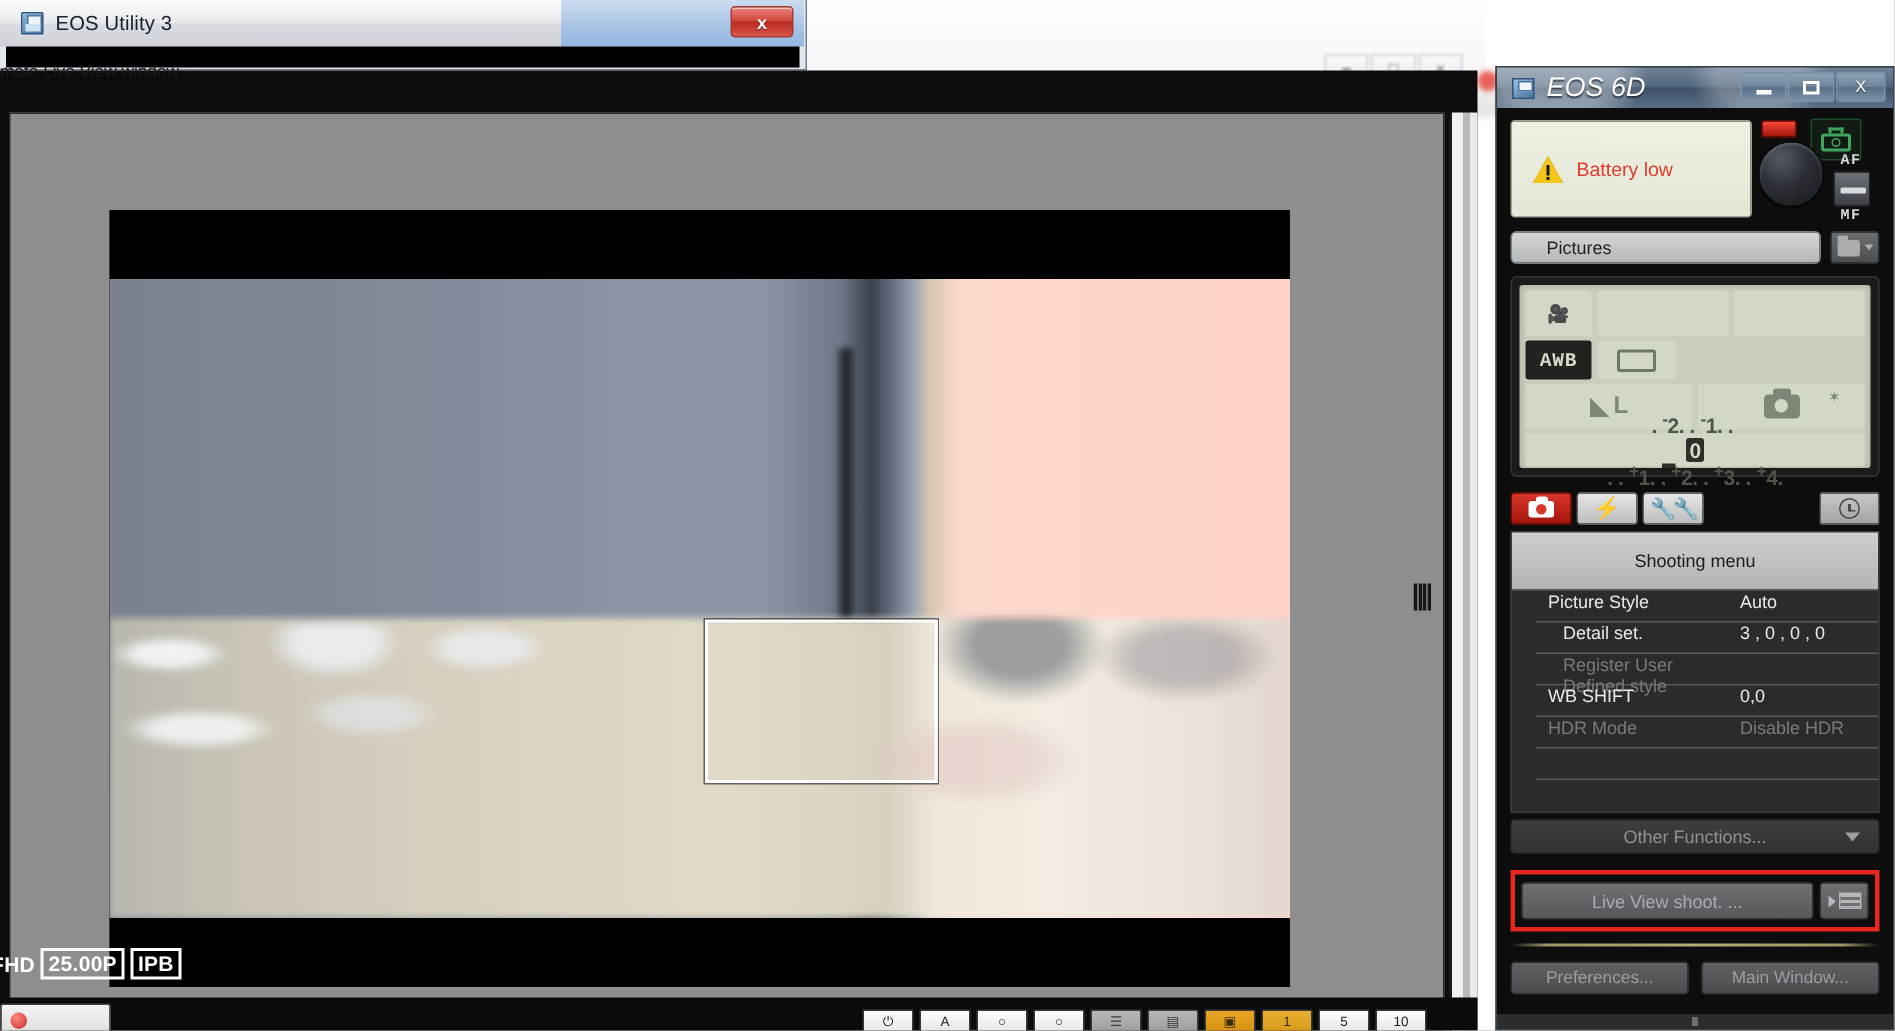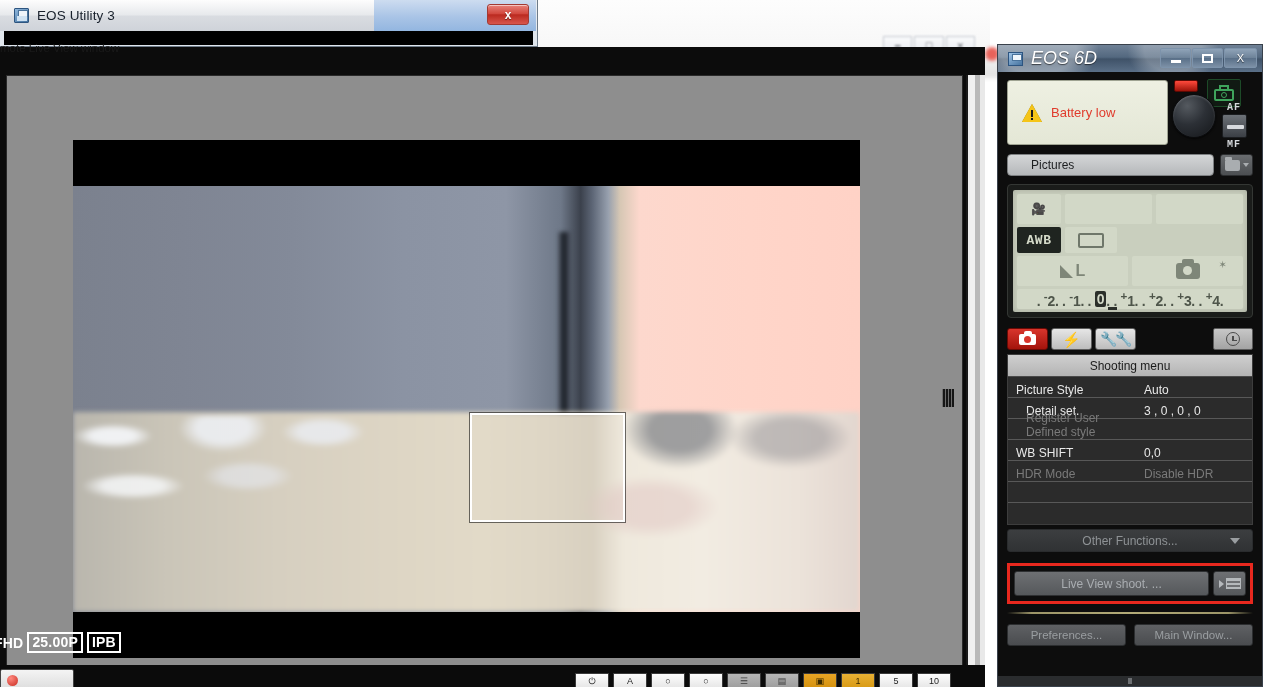--- a/index.html
+++ b/index.html
@@ -399,21 +399,21 @@
     content:""; position:absolute; left:7px; top:3px; width:9px; height:9px; border-radius:50%;
     background:#d2d8c7;
   }
   #lcd-shots .star{
     position:absolute; right:16px; top:3px; color:#7e8678; font-size:10px;
   }
   #lcd-scale{
     height:22px; background:#d2d8c7; border-radius:2px;
     display:flex; align-items:center; justify-content:center;
     color:#4e554a; font-weight:bold; font-size:14px; letter-spacing:-.3px;
-    position:relative; font-family:"Liberation Sans", sans-serif;
+    position:relative; font-family:"Liberation Sans", sans-serif;flex-direction:column;
   }
   #lcd-scale .zero{
     background:#2b2f2a; color:#d3d9c8; padding:0 2px; border-radius:2px;
   }
   #lcd-scale .marker{
     position:absolute; left:50%; bottom:-1px; width:9px; height:3px; background:#2b2f2a;
     transform:translateX(-22px);
   }
 
   
@@ -440,27 +440,27 @@
   }
   #e6-timer-btn .clock{
     width:14px;height:14px;border:1.6px solid #4a4a4a;border-radius:50%;position:relative;
   }
   #e6-timer-btn .clock::before{content:"";position:absolute;left:5.2px;top:2.5px;width:1.6px;height:5px;background:#4a4a4a;}
   #e6-timer-btn .clock::after{content:"";position:absolute;left:6px;top:6.5px;width:4px;height:1.6px;background:#4a4a4a;}
 
   
   #e6-menu{ margin-top:4px; border:1px solid #3d3d3d; background:#2b2b2b; }
   #e6-menu-title{
-    height:22px; background:linear-gradient(180deg,#cfcfcf,#b4b4b4);
+    height:39px; background:linear-gradient(180deg,#cfcfcf,#b4b4b4);
     color:#1b1b1b; font-size:12px; display:flex; align-items:center; justify-content:center;
     border-bottom:1px solid #4a4a4a;
   }
   .menu-row{
-    height:21px; display:flex; align-items:flex-end; border-bottom:1px solid #585858;
-    font-size:12px; color:#e9e9e9; padding:0 8px;
+    height:21px; display:flex; align-items:flex-start; border-bottom:1px solid #585858;
+    font-size:12px; color:#e9e9e9; padding:0 8px;margin-left:16px;
   }
   .menu-row .k{ flex:0 0 128px; }
   .menu-row .k.indent{ padding-left:10px; }
   .menu-row.dim{ color:#7a7a7a; }
   .menu-row.empty{ height:21px; }
   .menu-row:last-child{ border-bottom:none; }
 
   
   #e6-lvshoot-wrap{
     position:relative; margin-top:11px; padding:5px 4px;

